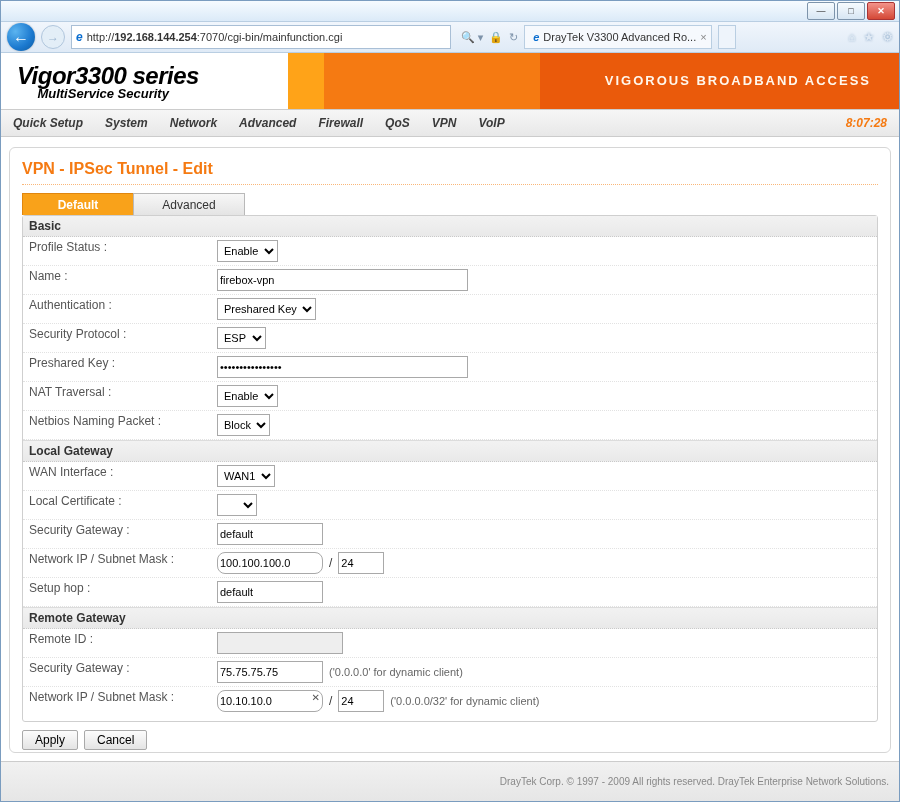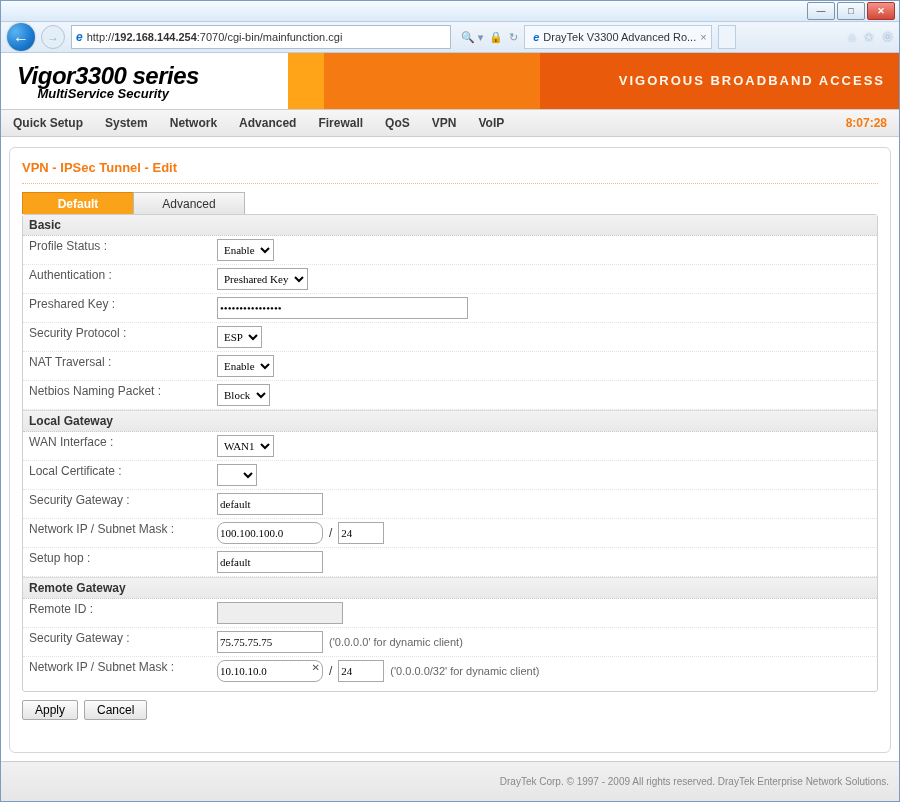--- a/index.html
+++ b/index.html
@@ -76,42 +76,42 @@
     position:relative;
     display:flex; align-items:center;
   }
   .brand .logo {
     font-family: "Trebuchet MS", Arial, sans-serif;
     padding-left:16px;
   }
   .brand .logo .l1 { font-size:24px; font-weight:bold; font-style:italic; color:#000; letter-spacing:-0.5px;}
   .brand .logo .l2 { font-size:13px; font-weight:bold; font-style:italic; color:#000; margin-top:-4px; text-align:right; padding-right:30px;}
   .brand .tagline {
-    position:absolute; right:14px; top:20px; color:#fff7ec;
+    position:absolute; right:28px; top:20px; color:#fff7ec;
     font-size:13px; letter-spacing:2px; font-weight:bold;
   }
 
   
   .menubar {
     height:26px; background:linear-gradient(#f6f6f6,#e8e8e8);
     border-top:1px solid #ccc; border-bottom:1px solid #ccc;
     display:flex; align-items:center; padding:0 12px;
-    font-size:12px; font-weight:bold; color:#3a3a3a;
+    font-size:12px; font-weight:bold; color:#3a3a3a;font-style:italic;
   }
   .menubar .mitem { margin-right:22px; cursor:pointer; }
   .menubar .clock { margin-left:auto; color:#f57a12; font-weight:bold; }
 
   
   .panel {
     margin:10px 8px 4px 8px; border:1px solid #d6d6d6; border-radius:6px;
     padding:12px 12px 8px 12px; flex:1; overflow:hidden;
     display:flex; flex-direction:column;
   }
   .panel h1 {
-    margin:0 0 6px 0; color:#f57a12; font-size:13px; font-weight:bold;
+    margin:0 0 6px 0; color:#f57a12; font-size:16px; font-weight:bold;
   }
   .dotline { height:2px; border-bottom:1px dotted #f9b779; margin-bottom:8px; }
 
   
   .tabs { display:flex; height:22px; }
   .tabs .ctab {
     width:110px; text-align:center; line-height:22px; font-size:12px;
     border:1px solid #b9b9b9; border-bottom:none;
     background:linear-gradient(#f7f7f7,#e4e4e4);
   }
@@ -131,21 +131,21 @@
 
   .row {
     display:flex; align-items:flex-start; padding:3px 6px;
     border-bottom:1px dotted #e2e2e2;
   }
   .row:last-child { border-bottom:none; }
   .row .lbl { width:188px; color:#555; }
   .row .val { display:flex; align-items:center; gap:6px; }
 
   select, input[type=text], input[type=password] {
-    font-family:Liberation Serif, serif; font-size:11px;
+    font-family:Liberation Sans, sans-serif; font-size:11px;
     border:1px solid #a9a9a9; background:#fff; padding:1px 2px; height:18px; box-sizing:content-box;
   }
   .w-name { width:245px; }
   .w-psk  { width:245px; }
   .w-sg   { width:100px; }
   .w-ip   { width:100px;border-radius:8px; }
   .w-mask { width:40px; }
   .hint { color:#666; font-size:11px; }
 
   input[disabled] { background:#eee; }
@@ -252,43 +252,49 @@
 
       <div class="row">
         <div class="lbl">Profile Status :</div>
         <div class="val">
           <select>
             <option>Enable</option>
           </select>
         </div>
       </div>
 
+      <div class="row">
+        <div class="lbl">Name :</div>
+        <div class="val">
+          <input type="text" class="w-name" value="firebox-vpn" style="">
+        </div>
+      </div>
 
       <div class="row">
         <div class="lbl">Authentication :</div>
         <div class="val">
           <select>
             <option>Preshared Key</option>
           </select>
         </div>
       </div>
 
       <div class="row">
+        <div class="lbl">Security Protocol :</div>
+        <div class="val">
+          <select>
+            <option>ESP</option>
+          </select>
+        </div>
+      </div>
+
+      <div class="row">
         <div class="lbl">Preshared Key :</div>
         <div class="val">
           <input type="password" class="w-psk" value="••••••••••••••••" style="">
-        </div>
-      </div>
-
-      <div class="row">
-        <div class="lbl">Security Protocol :</div>
-        <div class="val">
-          <select>
-            <option>ESP</option>
-          </select>
         </div>
       </div>
 
       <div class="row">
         <div class="lbl">NAT Traversal :</div>
         <div class="val">
           <select>
             <option>Enable</option>
           </select>
         </div>

